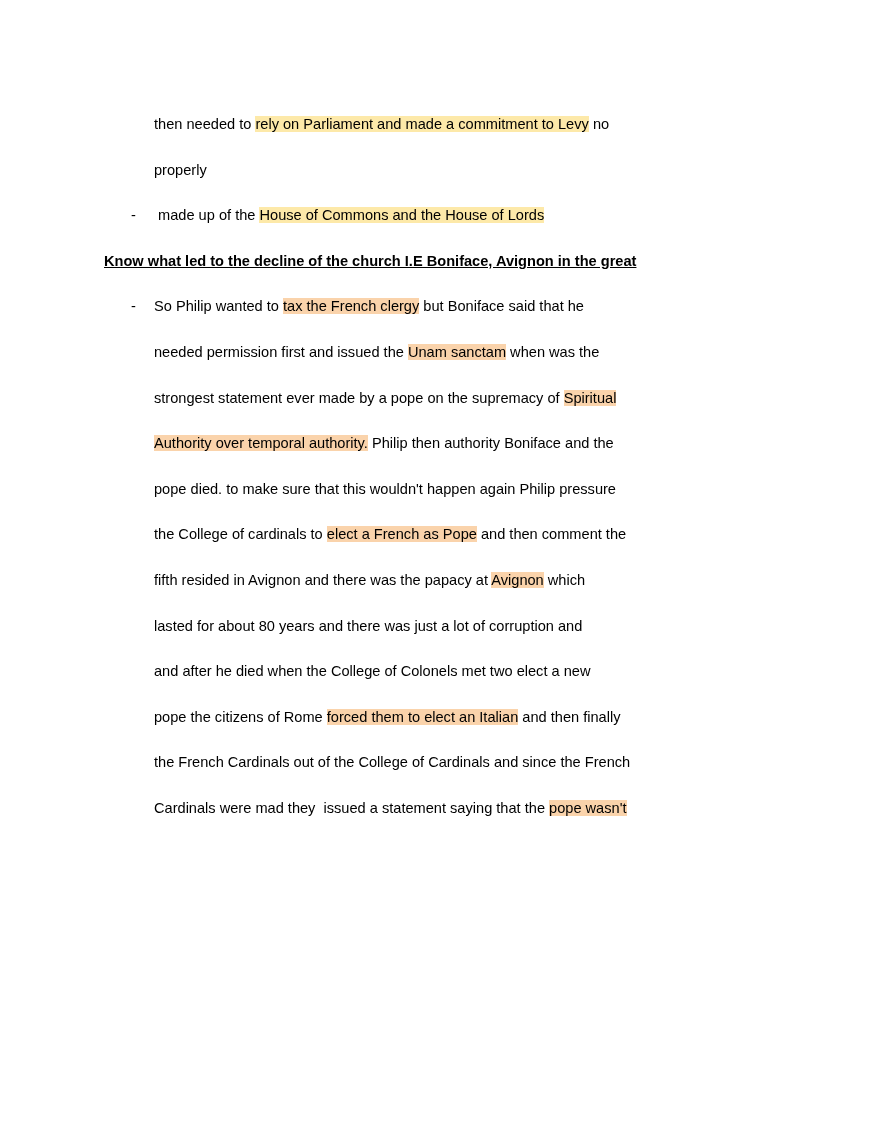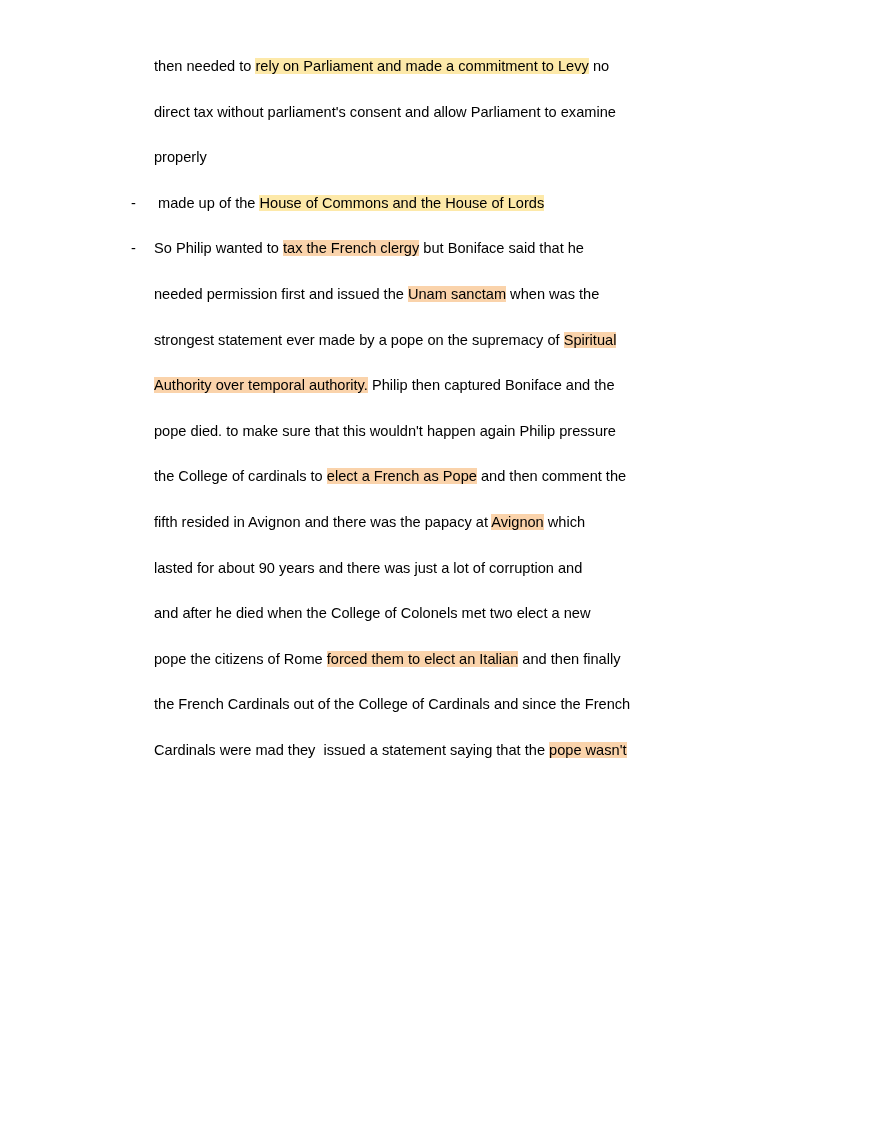--- a/index.html
+++ b/index.html
@@ -13,21 +13,21 @@
     font-family: "Liberation Sans", sans-serif;
     color: #000000;
     overflow: hidden;
   }
   .page {
     position: relative;
     width: 880px;
     height: 1139px;
     background: #ffffff;
     box-sizing: border-box;
-    padding: 44px 170px 0 104px;
+    padding: 102px 170px 0 104px;
   }
   .doc-body {
     font-size: 14.6px;
     line-height: 45.6px;
   }
   .para {
     margin: 0;
     padding: 0;
   }
   .cont-line {
@@ -60,57 +60,57 @@
 </head>
 <body>
 
 <div class="page">
   <div class="doc-body">
 
     <div class="para cont-line">
       <span class="nowrap-seg">then needed to </span><span class="hl-yellow">rely on Parliament and made a commitment to Levy</span><span class="nowrap-seg"> no</span>
     </div>
 
-    <div class="para cont-line">direct tax without parliament's consent and allow Parliament to examine</div>
     <div class="para cont-line">properly</div>
 
     <div class="para bullet-row">
       <span class="dash">-</span>
       <span class="nowrap-seg"> made up of the </span><span class="hl-yellow">House of Commons and the House of Lords</span>
     </div>
 
+    <div class="para heading">Know what led to the decline of the church I.E Boniface, Avignon in the great</div>
 
     <div class="para bullet-row">
       <span class="dash">-</span>
       <span class="nowrap-seg">So Philip wanted to </span><span class="hl-orange">tax the French clergy</span><span class="nowrap-seg"> but Boniface said that he</span>
     </div>
 
     <div class="para cont-line">
       <span class="nowrap-seg">needed permission first and issued the </span><span class="hl-orange">Unam sanctam</span><span class="nowrap-seg"> when was the</span>
     </div>
 
     <div class="para cont-line">
       <span class="nowrap-seg">strongest statement ever made by a pope on the supremacy of </span><span class="hl-orange">Spiritual</span>
     </div>
 
     <div class="para cont-line">
-      <span class="hl-orange">Authority over temporal authority.</span><span class="nowrap-seg"> Philip then captured Boniface and the</span>
+      <span class="hl-orange">Authority over temporal authority.</span><span class="nowrap-seg"> Philip then authority Boniface and the</span>
     </div>
 
     <div class="para cont-line">pope died. to make sure that this wouldn't happen again Philip pressure</div>
 
     <div class="para cont-line">
       <span class="nowrap-seg">the College of cardinals to </span><span class="hl-orange">elect a French as Pope</span><span class="nowrap-seg"> and then comment the</span>
     </div>
 
     <div class="para cont-line">
       <span class="nowrap-seg">fifth resided in Avignon and there was the papacy at </span><span class="hl-orange">Avignon</span><span class="nowrap-seg"> which</span>
     </div>
 
-    <div class="para cont-line">lasted for about 90 years and there was just a lot of corruption and</div>
+    <div class="para cont-line">lasted for about 80 years and there was just a lot of corruption and</div>
 
 
     <div class="para cont-line">and after he died when the College of Colonels met two elect a new</div>
 
     <div class="para cont-line">
       <span class="nowrap-seg">pope the citizens of Rome </span><span class="hl-orange">forced them to elect an Italian</span><span class="nowrap-seg"> and then finally</span>
     </div>
 
     <div class="para cont-line">the French Cardinals out of the College of Cardinals and since the French</div>
 

